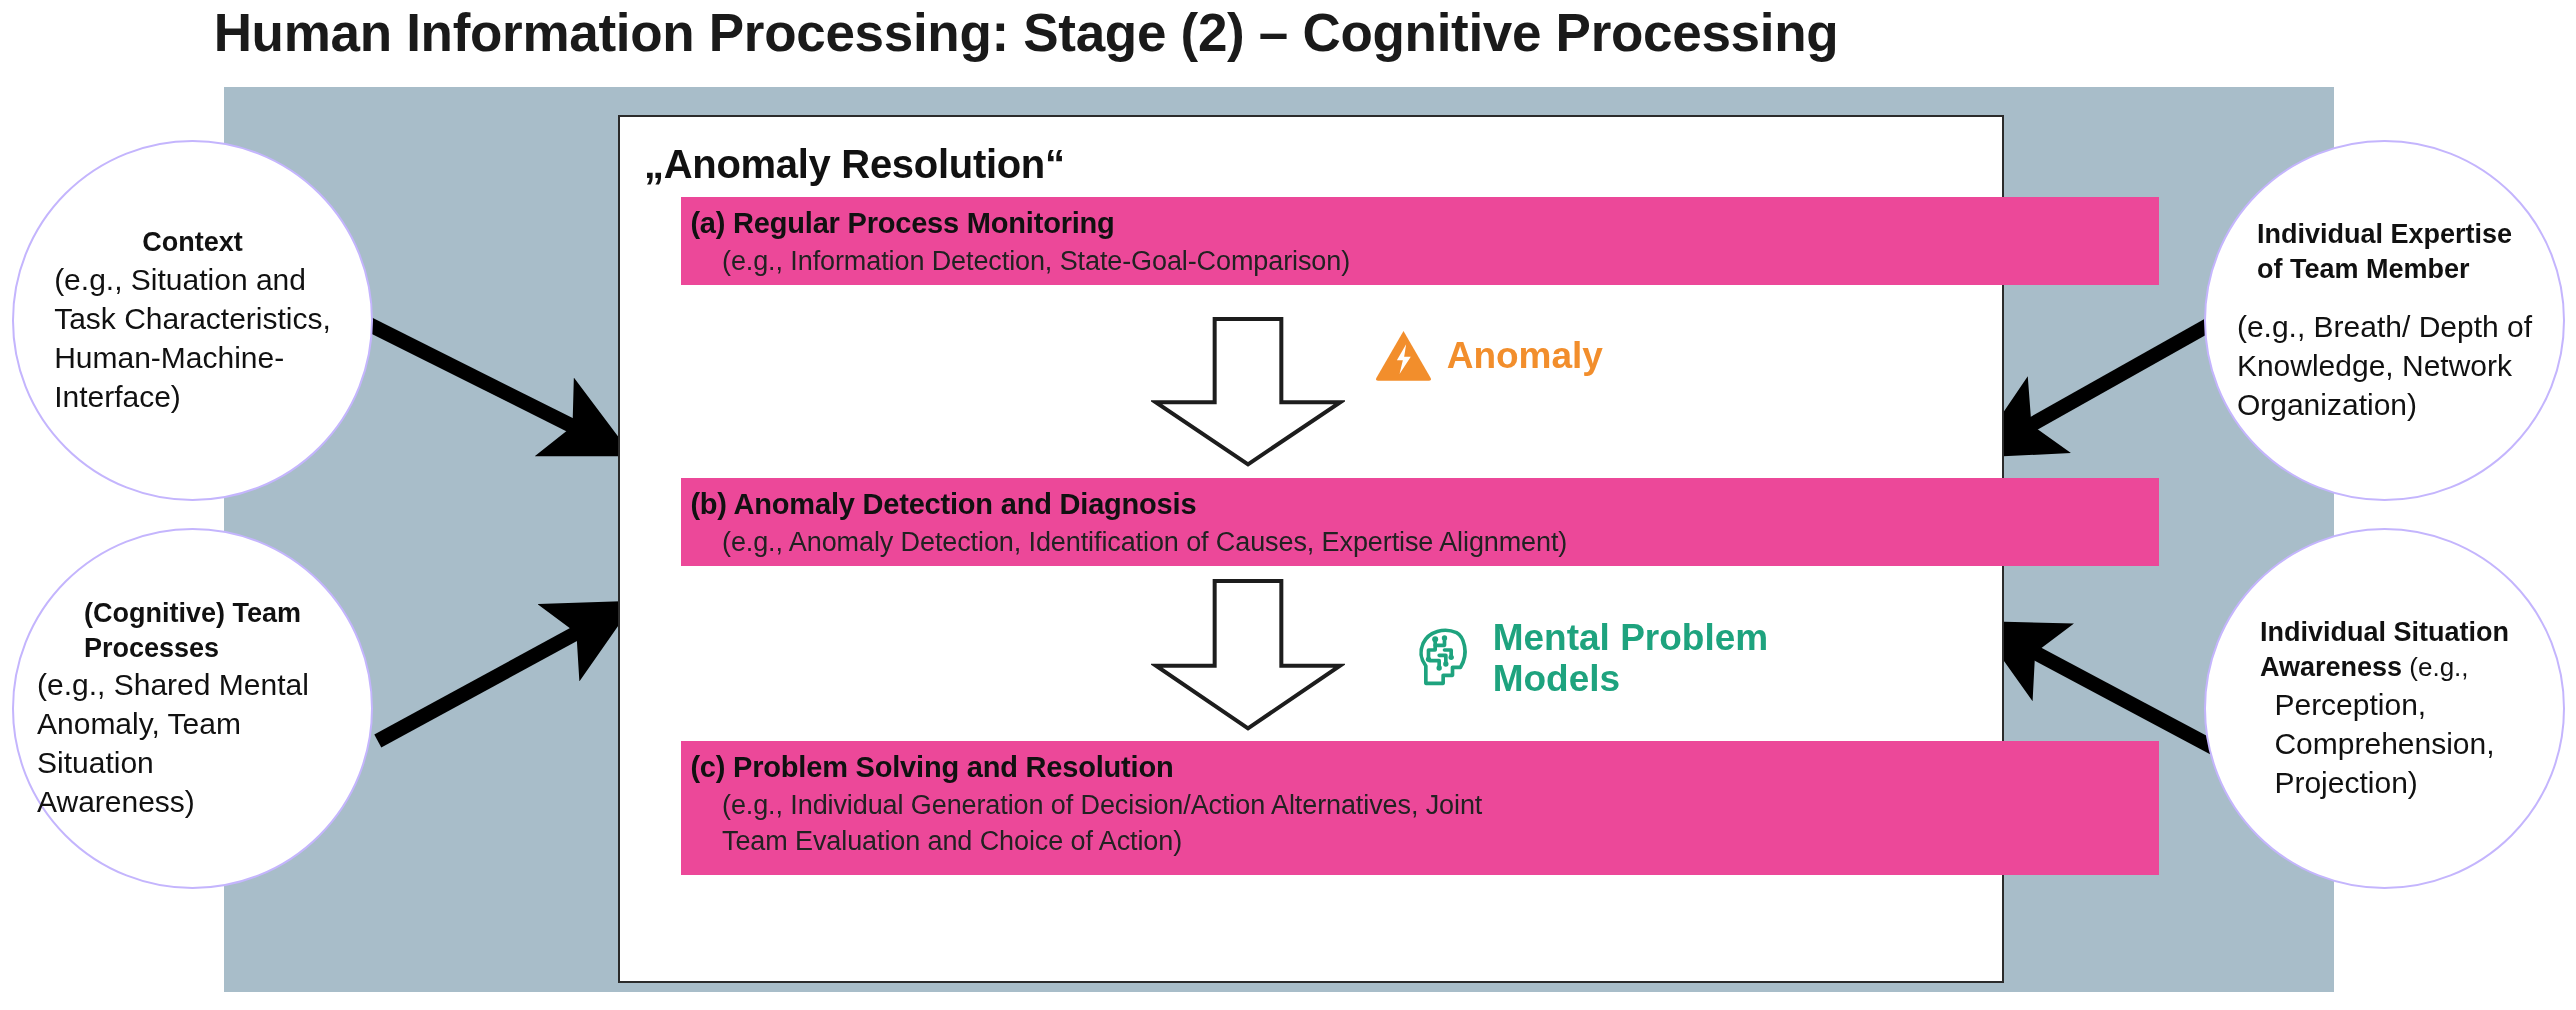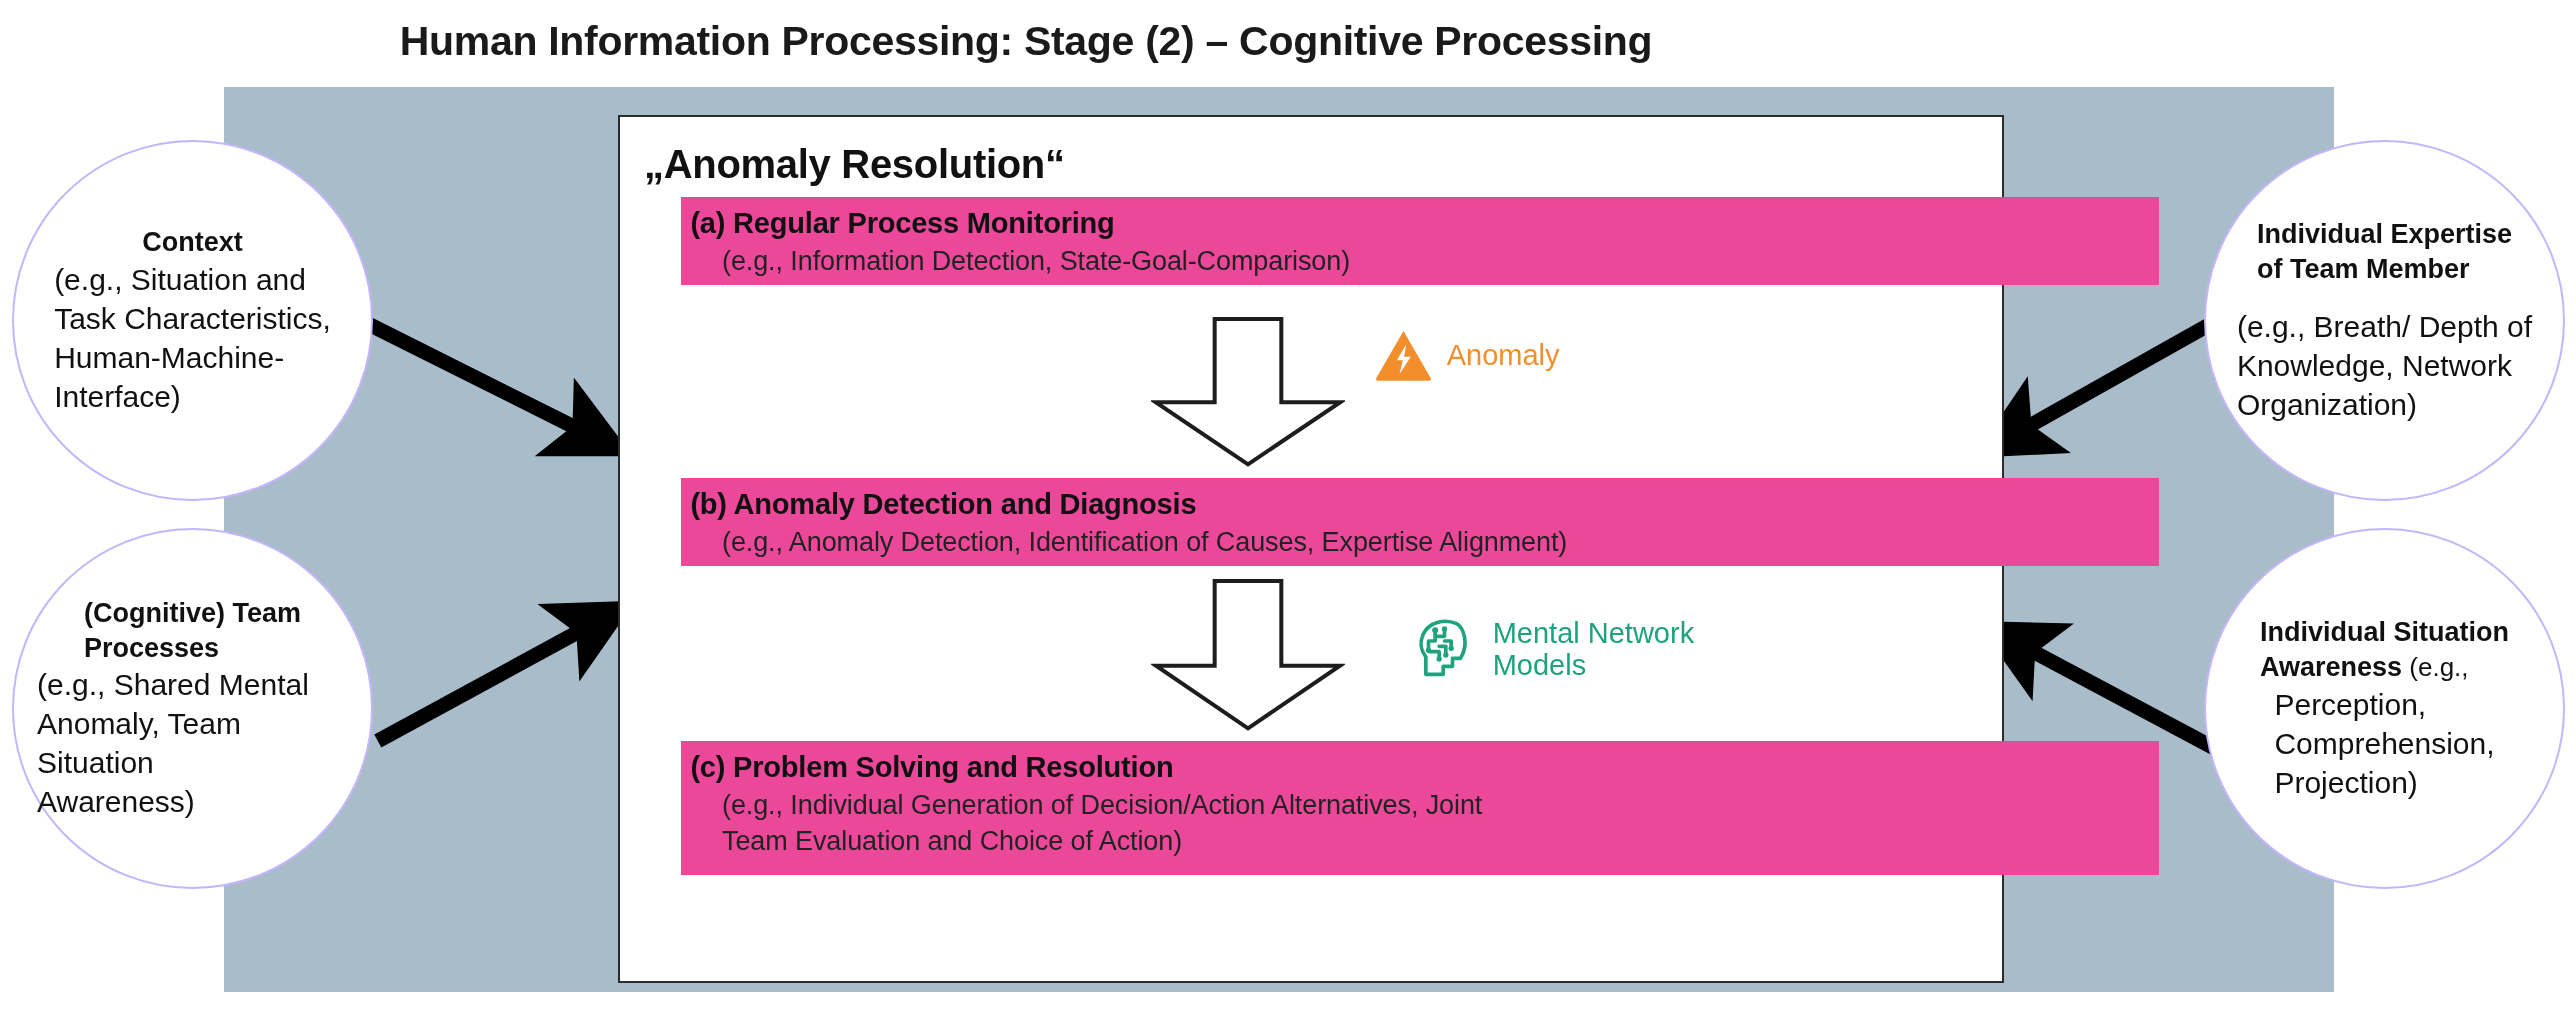--- a/index.html
+++ b/index.html
@@ -9,26 +9,25 @@
     font-family:"Liberation Sans", sans-serif;
     overflow:hidden;
     position:relative;
   }
   #stage{position:absolute;left:0;top:0;width:2576px;height:1010px;}
 
   
   .title{
     position:absolute;left:0;top:5.3px;width:2052px;
     text-align:center;
-    font-size:41px;
+    font-size:53px;
     font-weight:bold;
     color:#1a1a1a;
     letter-spacing:-0.3px;
     line-height:1.05;
-    margin-top:15px;
   }
 
   
   .backdrop{
     position:absolute;
     left:224px;top:87px;
     width:2110px;height:905px;
     background:#a8bdc9;
   }
 
@@ -101,21 +100,21 @@
 
   
   .blockarrow{position:absolute;}
 
   
   .callout{
     position:absolute;
     display:flex;align-items:center;gap:14.7px;
   }
   .callout-label{
-    font-size:29px;font-weight:normal;line-height:1.12;
+    font-size:37px;font-weight:bold;line-height:1.12;
   }
   #callout-anomaly{left:755px;top:212px;}
   #callout-anomaly .callout-label{color:#f28e2c;}
   #callout-mental{left:795px;top:500px;}
   #callout-mental .callout-label{color:#1ea37e;}
 </style>
 </head>
 <body>
 
 <div id="stage">
@@ -235,20 +234,20 @@
         <g fill="#1ea37e">
           <circle cx="30" cy="20" r="4.5"></circle>
           <circle cx="44" cy="18" r="4"></circle>
           <circle cx="20" cy="50" r="4"></circle>
           <circle cx="54" cy="47" r="4"></circle>
           <circle cx="36" cy="63" r="4"></circle>
           <circle cx="46" cy="57" r="4"></circle>
         </g>
       </svg>
       <div class="callout-label">
-        <div>Mental Network</div>
+        <div>Mental Problem</div>
         <div>Models</div>
       </div>
     </div>
 
   </div>
 </div>
 
 
 </body></html>

